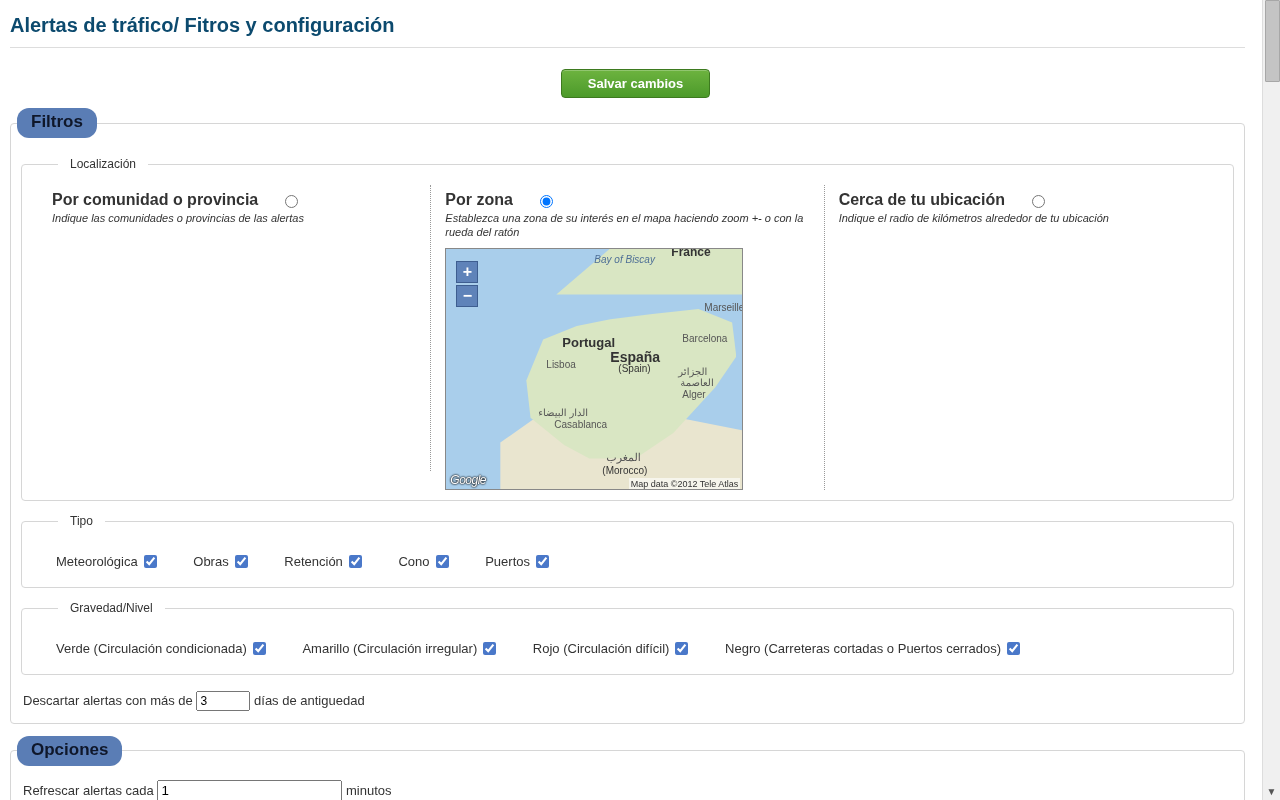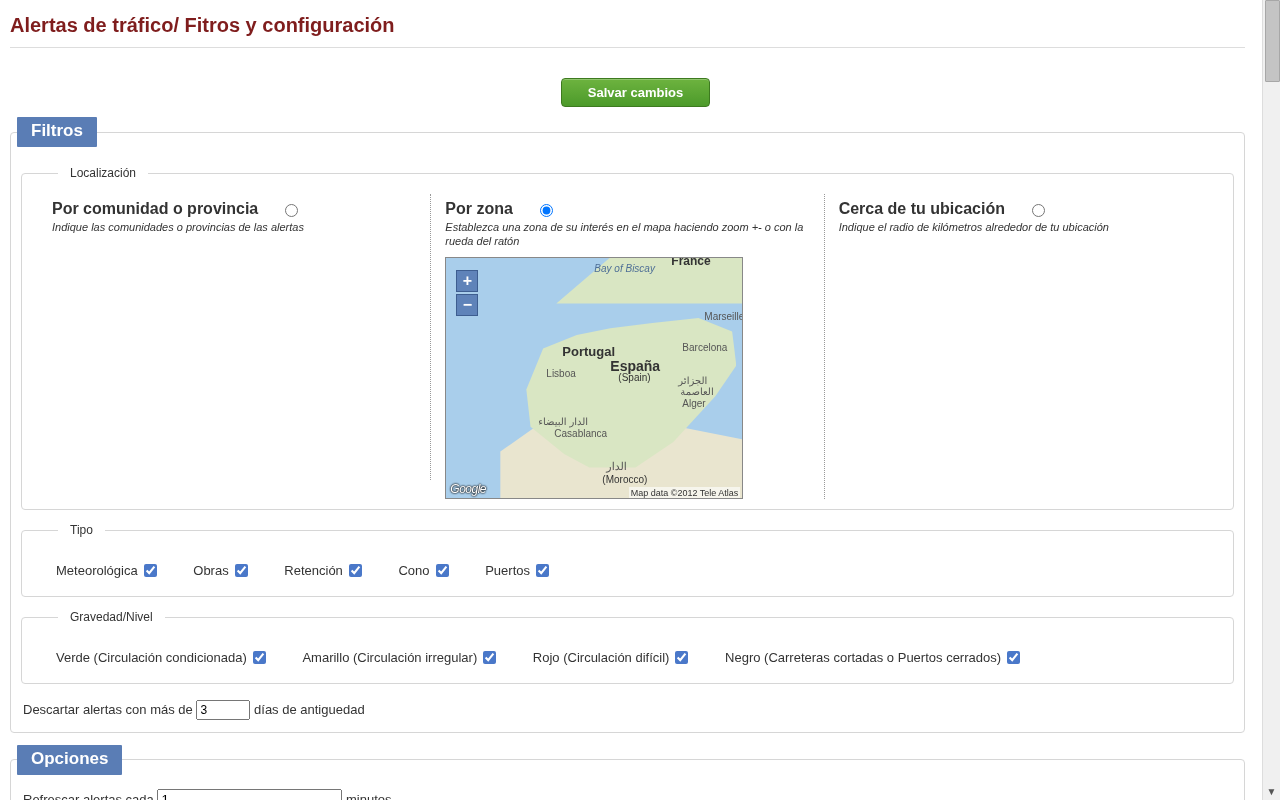--- a/index.html
+++ b/index.html
@@ -15,24 +15,24 @@
   width: 1255px;
   min-height: 800px;
   background: #fff;
   padding: 0 10px;
   box-sizing: border-box;
   position: relative;
 }
 .page-title {
   font-size: 20px;
   font-weight: bold;
-  color: #7f1d1d;
+  color: #0c4a6e;
   padding: 14px 0 10px 0;
   border-bottom: 1px solid #ddd;
-  margin-bottom: 16px;
+  margin-bottom: 7px;
 }
 .topbar {
   text-align: center;
   padding: 14px 0 10px 0;
 }
 .btn-save {
   display: inline-block;
   background: linear-gradient(to bottom, #6db33f, #4c9a2a);
   color: #fff;
   font-weight: bold;
@@ -47,23 +47,23 @@
 
 fieldset.main {
   border: 1px solid #d6d6d6;
   border-radius: 4px;
   margin: 0 0 12px 0;
   padding: 10px 10px 10px 10px;
   position: relative;
 }
 fieldset.main > legend.pill {
   background: #5a7db5;
-  color: #ffffff;
+  color: #0f172a;
   font-weight: bold;
-  border-radius: 1px;
+  border-radius: 12px;
   padding: 4px 14px 6px 14px;
   margin-left: -4px;
 }
 legend.pill.big {
   font-size: 17px;
 }
 legend.pill.small {
   font-size: 12px;
   font-weight: normal;
   padding: 3px 12px 4px 12px;
@@ -240,21 +240,21 @@
             <span class="label small" style="left:236px; top:84px;">Barcelona</span>
             <span class="label" style="left:116px; top:86px; font-size:13px;">Portugal</span>
             <span class="label" style="left:164px; top:100px; font-size:14px;">España</span>
             <span class="label sub" style="left:172px; top:114px;">(Spain)</span>
             <span class="label small" style="left:100px; top:110px;text-align:center;">Lisboa</span>
             <span class="label small" style="left:232px; top:117px; direction:rtl;">الجزائر</span>
             <span class="label small" style="left:234px; top:128px; direction:rtl;">العاصمة</span>
             <span class="label small" style="left:236px; top:140px;">Alger</span>
             <span class="label small" style="left:92px; top:158px; direction:rtl;">الدار البيضاء</span>
             <span class="label small" style="left:108px; top:170px;">Casablanca</span>
-            <span class="label small" style="left:160px; top:202px; direction:rtl; font-size:11px;">الدار</span>
+            <span class="label small" style="left:160px; top:202px; direction:rtl; font-size:11px;">المغرب</span>
             <span class="label sub" style="left:156px; top:216px;">(Morocco)</span>
 
             <span class="glogo">Google</span>
             <span class="attr">Map data ©2012 Tele Atlas</span>
           </div>
         </div>
 
         <div class="loc-col">
           <h3>
             <span>Cerca de tu ubicación</span>

